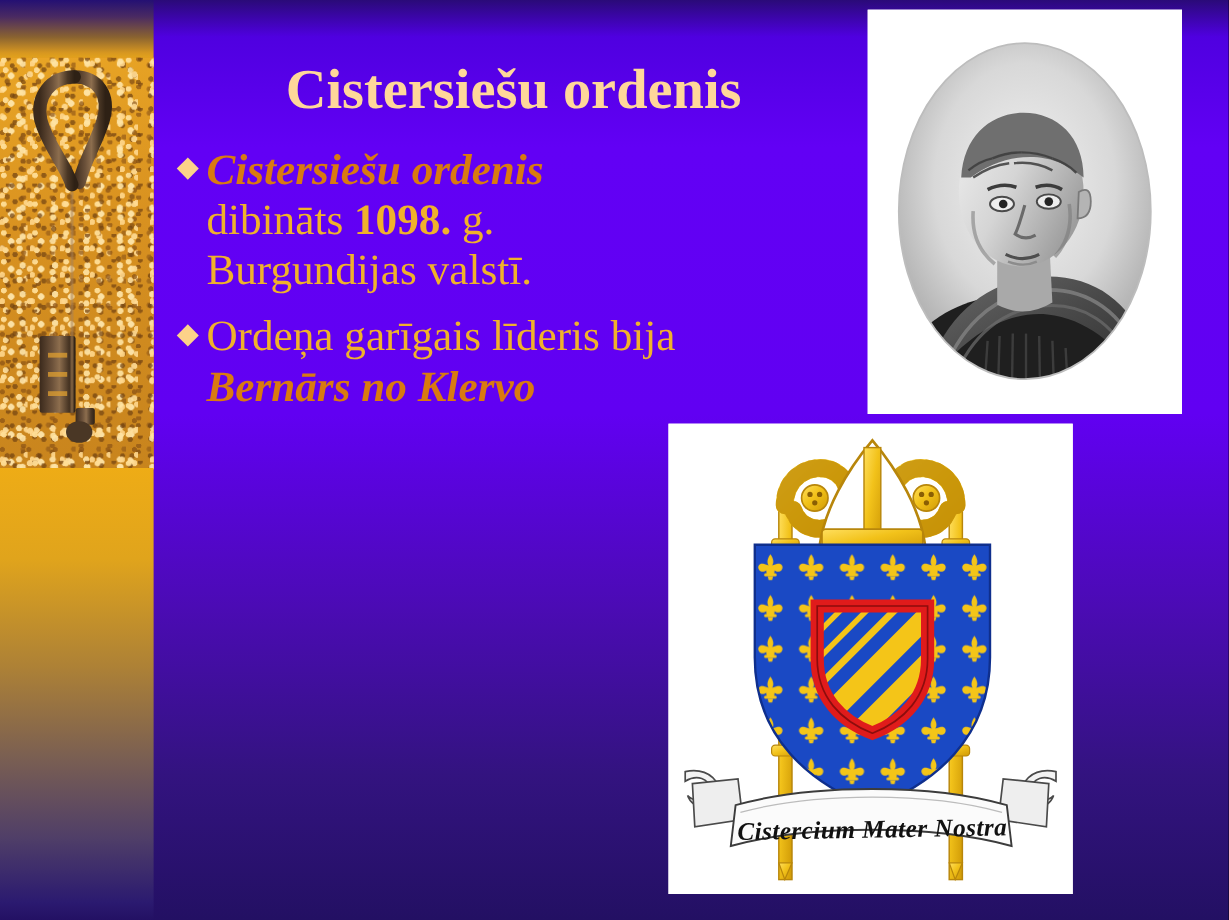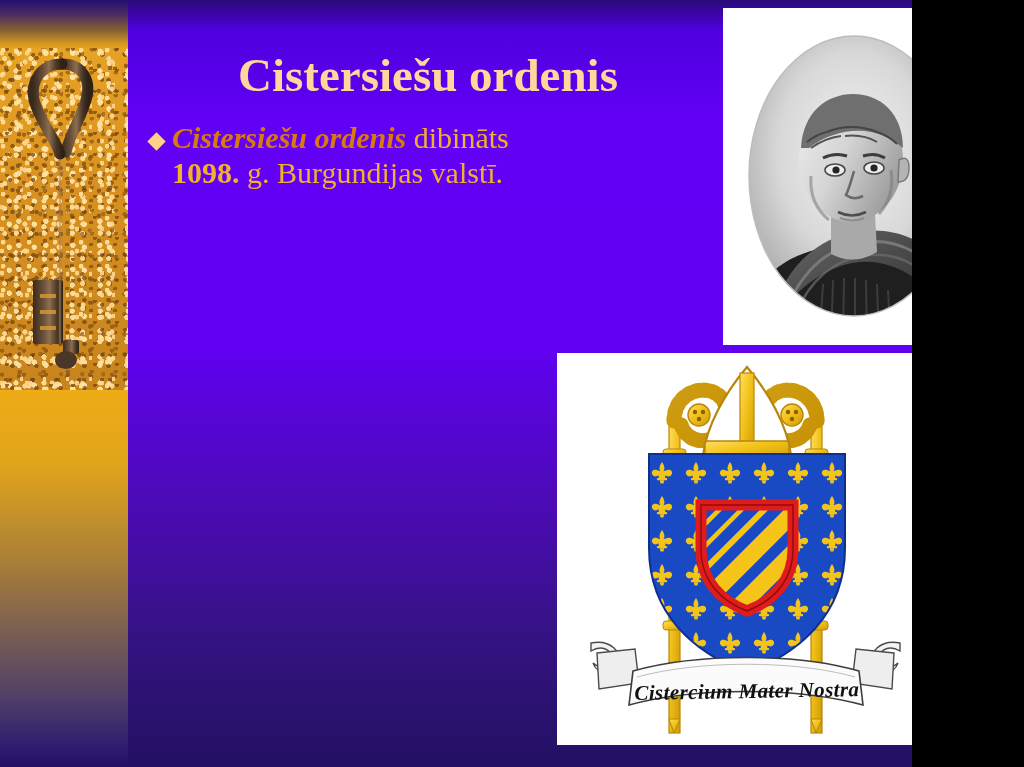--- a/index.html
+++ b/index.html
@@ -2,21 +2,21 @@
 <html><head>
 <meta charset="utf-8">
 <style>
   html, body {
     margin: 0;
     padding: 0;
     background: #000;
   }
   #slide {
     position: relative;
-    width: 912px;
+    width: 1024px;
     height: 767px;
     overflow: hidden;
     background: linear-gradient(180deg,
         #2a0a78 0%,
         #4f00e0 4%,
         #6200f5 16%,
         #6100f2 45%,
         #4b0bb4 66%,
         #331380 84%,
         #231063 100%);
@@ -112,21 +112,21 @@
     text-align: left;
   }
   .diamond {
     display: inline-block;
     width: 13px; height: 13px;
     background: #fcd289;
     transform: rotate(45deg);
   }
   .bullet-text {
     flex: 1 1 auto;
-    font-size: 30px;
+    font-size: 36px;
     line-height: 1.16;
     color: #f0b12b;
   }
   .bullet-text .em {
     font-style: italic;
     font-weight: bold;
     color: #d97a10;
   }
   .bullet-text .strong { font-weight: bold; }
 
@@ -138,21 +138,20 @@
     position: absolute;
     left: 723px; top: 8px;
     width: 262px; height: 337px;
     background: #ffffff;
   }
   .arms-card {
     position: absolute;
     left: 557px; top: 353px;
     width: 337px; height: 392px;
     background: #ffffff;
-    padding-left: 20px;
   }
   .card-svg { display: block; width: 100%; height: 100%; }
 </style>
 </head>
 <body>
 
 <div id="slide">
 
   <div class="sidebar">
     <div class="sidebar-top-fade"></div>
@@ -201,20 +200,26 @@
 
   <div class="bullets">
 
     <div class="bullet-row b1">
       <span class="bullet-marker"><i class="diamond"></i></span>
       <span class="bullet-text">
         <span class="em">Cistersiešu ordenis</span><span> dibināts </span><span class="strong">1098.</span><span> g. Burgundijas valstī.</span>
       </span>
     </div>
 
+    <div class="bullet-row b2">
+      <span class="bullet-marker"><i class="diamond"></i></span>
+      <span class="bullet-text">
+        <span>Ordeņa garīgais līderis bija </span><span class="em">Bernārs no Klervo</span>
+      </span>
+    </div>
 
 
 
   </div>
 
   <div class="monk-card">
     <svg class="card-svg" viewBox="0 0 262 337">
       <defs>
         <radialGradient id="vign" cx="50%" cy="42%" r="62%">
           <stop offset="0%" stop-color="#f2f2f2"></stop>

